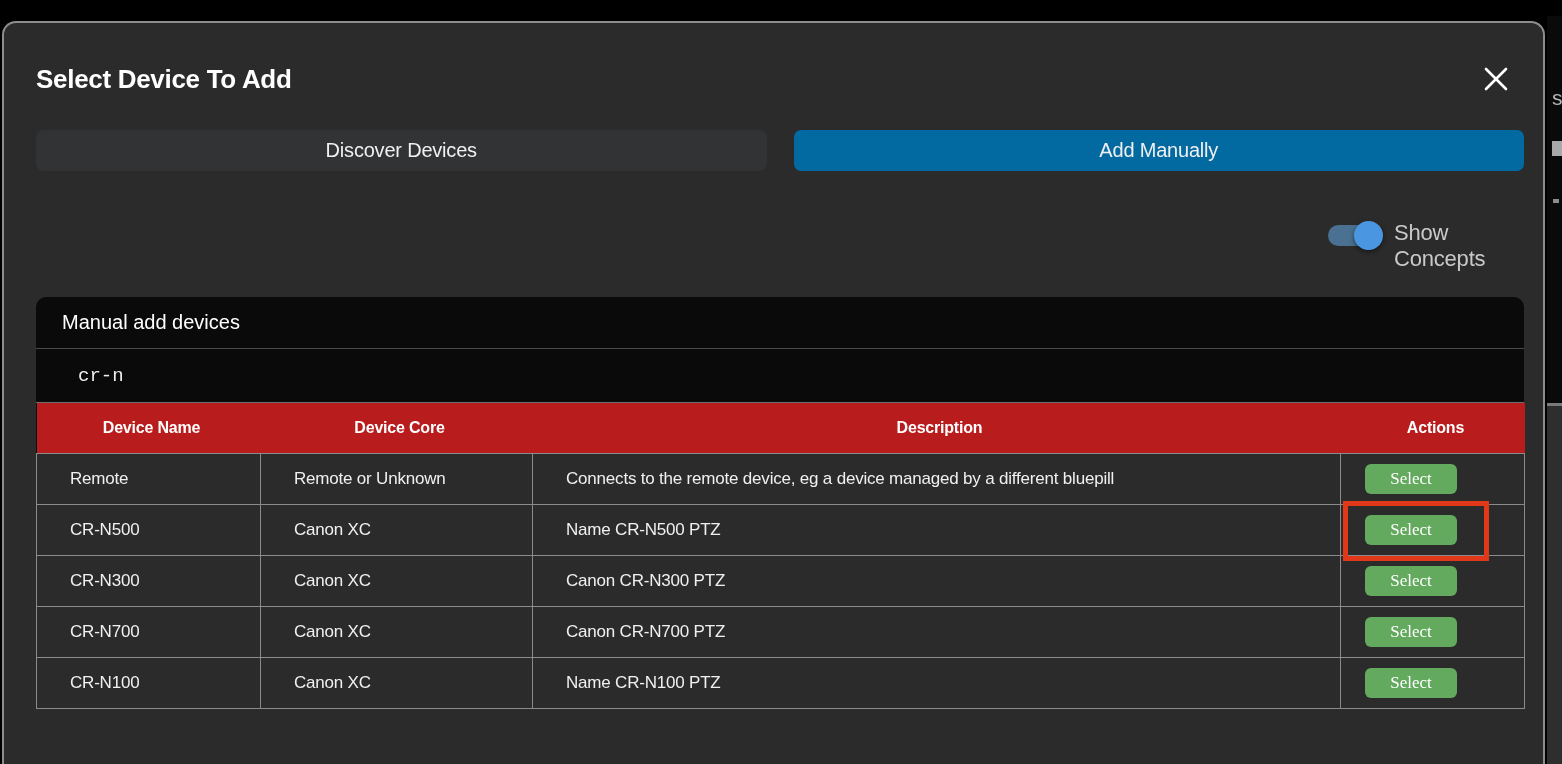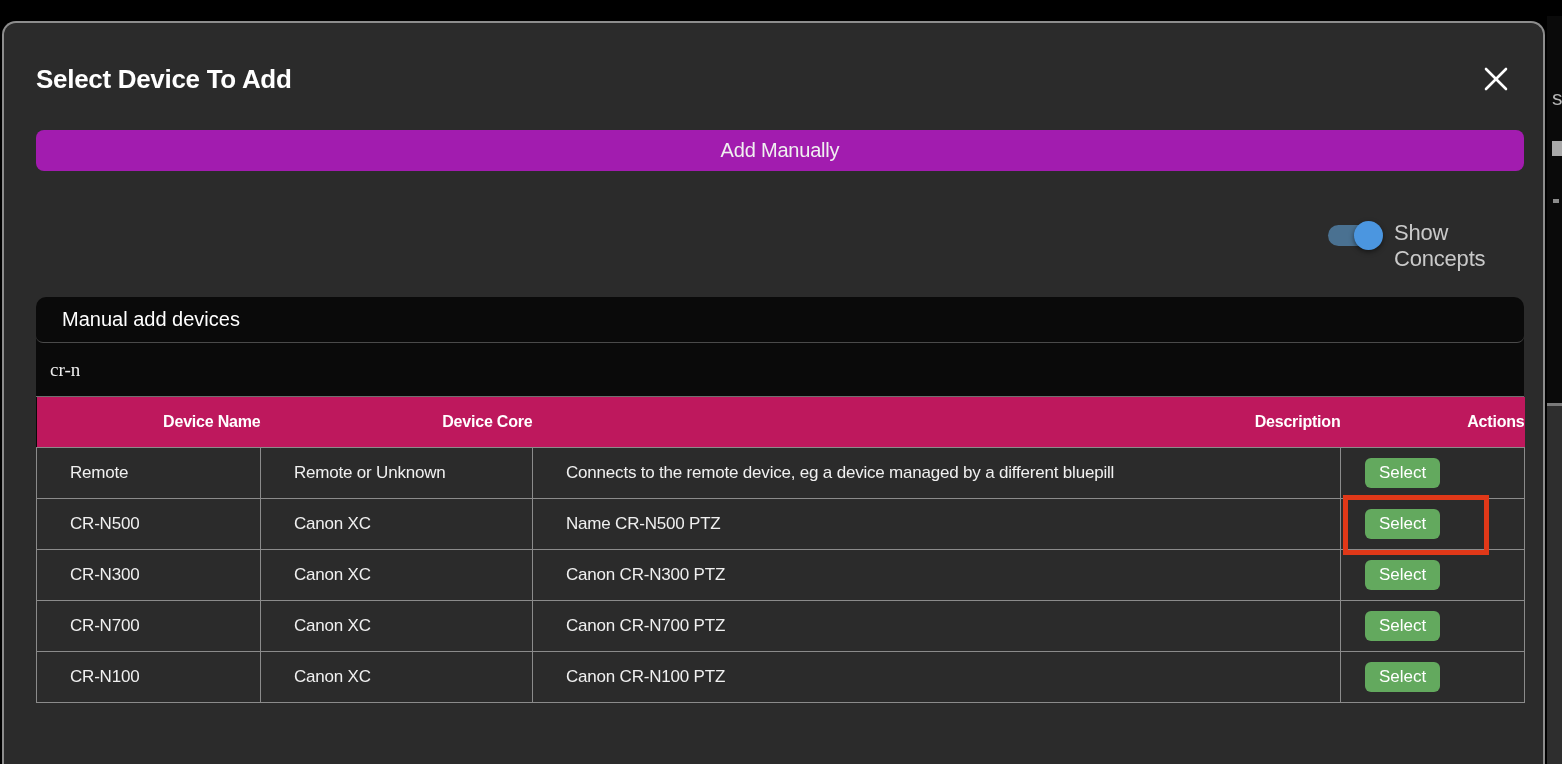--- a/index.html
+++ b/index.html
@@ -17,56 +17,56 @@
 
   .close-btn { position:absolute; left:1476px; top:40px; width:32px; height:32px;
     display:flex; align-items:center; justify-content:center; cursor:pointer; }
 
   
   .tabs { position:absolute; left:32px; top:107px; width:1488px; height:41px;
     display:flex; gap:27px; }
   .tab { flex:1; height:41px; border-radius:8px; background:#313334; color:#f0f0f0;
     font-size:20px; display:flex; align-items:center; justify-content:center;
     letter-spacing:-0.2px; cursor:pointer; }
-  .tab.active { background:#a21caf; }
+  .tab.active { background:#0369a1;border-radius:7px; }
 
   
   .toggle-row { position:absolute; left:18px; top:190px; width:1520px; height:46px; }
   .switch { position:absolute; left:1306px; top:12px; width:52px; height:21px;
     border-radius:11px; background:#4a7191; cursor:pointer; }
   .switch-thumb { position:absolute; right:-3px; top:-4px; width:29px; height:29px;
     border-radius:50%; background:#4b96e0; box-shadow:0 2px 5px rgba(0,0,0,0.5); }
   .toggle-label { position:absolute; left:1372px; top:7px; color:#c9c9c9;
     font-size:22px; letter-spacing:-0.2px; }
 
   
   .panel { position:absolute; left:32px; top:274px; width:1488px;
     background:#0a0a0a; border-radius:10px 10px 0 0; }
-  .panel-header { height:46px; display:flex; align-items:center; padding-left:26px;
-    color:#fff; font-size:20px; border-bottom:1px solid #4a4a4a;border-radius:7px; }
+  .panel-header { height:52px; display:flex; align-items:center; padding-left:26px;
+    color:#fff; font-size:20px; border-bottom:1px solid #4a4a4a; }
   .filter-input { display:block; width:100%; height:54px; background:#0a0a0a;
     border:none; border-bottom:1px solid #6f6f6f; outline:none; color:#eee;
-    font-size:19px; padding-left:14px;
-    font-family:Liberation Serif, serif; }
+    font-size:19px; padding-left:42px;
+    font-family:Liberation Mono, monospace; }
 
   
   table.device-table { width:1488px; border-collapse:collapse; table-layout:fixed; }
   .col-name { width:224px; } .col-core { width:272px; }
   .col-desc { width:808px; } .col-actions { width:184px; }
-  thead th { background:#be185d; height:50px; text-align:right; color:#fff;
+  thead th { background:#b91c1c; height:50px; text-align:center; color:#fff;
     font-size:16px; font-weight:bold; padding-left:6px; border:none;
     letter-spacing:-0.2px; }
   tbody td { background:#2b2b2b; height:51px; border:1px solid #8b8b8b;
     color:#f0f0f0; font-size:17px; padding-left:33px; letter-spacing:-0.2px; }
   td.action-cell { position:relative; padding-left:24px; }
 
-  .select-btn { display:inline-block; width:75px; height:30px; line-height:30px;
+  .select-btn { display:inline-block; width:92px; height:30px; line-height:30px;
     text-align:center; background:#63a95e; color:#fff; font-size:17px;
     border:none; border-radius:6px; cursor:pointer;
-    font-family:Liberation Sans, sans-serif; }
+    font-family:Liberation Serif, serif; }
 
   .red-annotation { position:absolute; left:2px; top:-4px; width:146px; height:60px;
     border:5px solid #e03818; pointer-events:none; z-index:5; }
 
   
   .edge-strip { position:absolute; left:1547px; top:0; width:15px; height:764px;
     background:#0a0a0a; overflow:hidden; }
   .edge-text { position:absolute; left:5px; top:70px; color:#b5b5b5; font-size:21px; }
   .edge-chip { position:absolute; left:5px; top:125px; width:10px; height:15px;
     background:#a9a9a9; }
@@ -87,20 +87,23 @@
     <div class="dialog-title">Select Device To Add</div>
 
     <div class="close-btn">
       <svg width="26" height="26" viewBox="0 0 26 26">
         <line x1="3" y1="3" x2="23" y2="23" stroke="#ffffff" stroke-width="2.6" stroke-linecap="round"></line>
         <line x1="23" y1="3" x2="3" y2="23" stroke="#ffffff" stroke-width="2.6" stroke-linecap="round"></line>
       </svg>
     </div>
 
     <div class="tabs">
+      <div class="tab">
+        <span>Discover Devices</span>
+      </div>
       <div class="tab active">
         <span>Add Manually</span>
       </div>
     </div>
 
     <div class="toggle-row">
       <div class="switch">
         <div class="switch-thumb"></div>
       </div>
       <div class="toggle-label">Show Concepts</div>
@@ -159,21 +162,21 @@
     <td>Canon XC</td>
     <td>Canon CR-N700 PTZ</td>
     <td class="action-cell">
       <button class="select-btn">Select</button>
     </td>
   </tr>
 
   <tr>
     <td>CR-N100</td>
     <td>Canon XC</td>
-    <td>Canon CR-N100 PTZ</td>
+    <td>Name CR-N100 PTZ</td>
     <td class="action-cell">
       <button class="select-btn">Select</button>
     </td>
   </tr>
 </tbody>
       </table>
     </div>
   </div>
 
   <div class="edge-strip">

